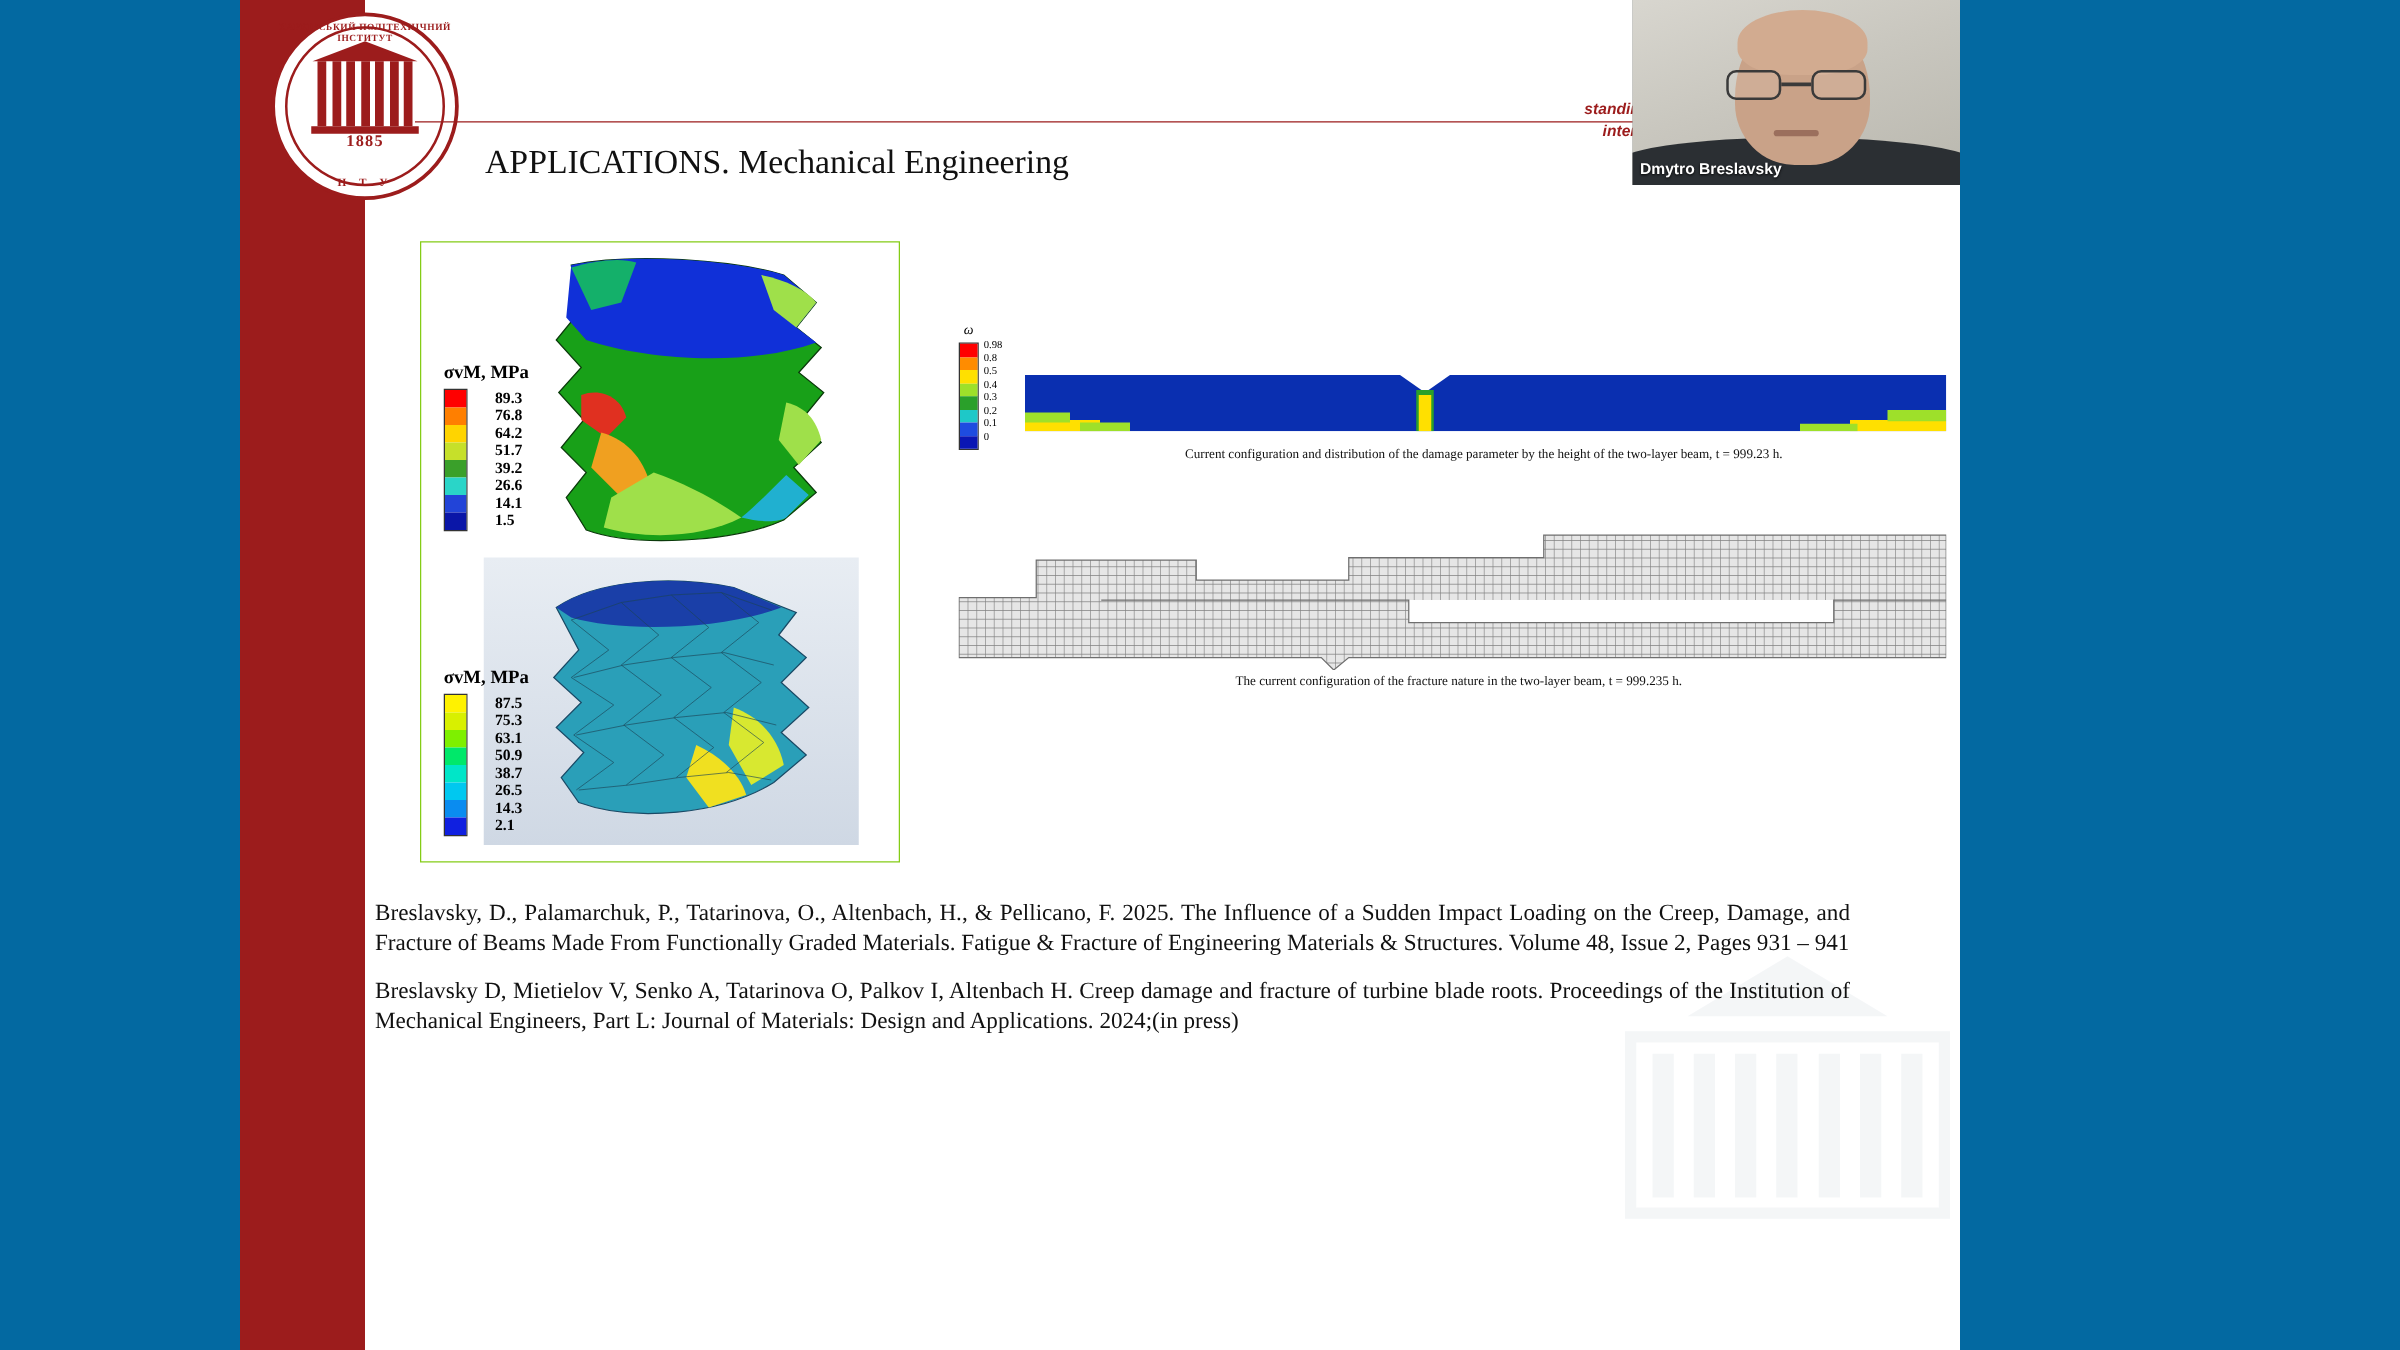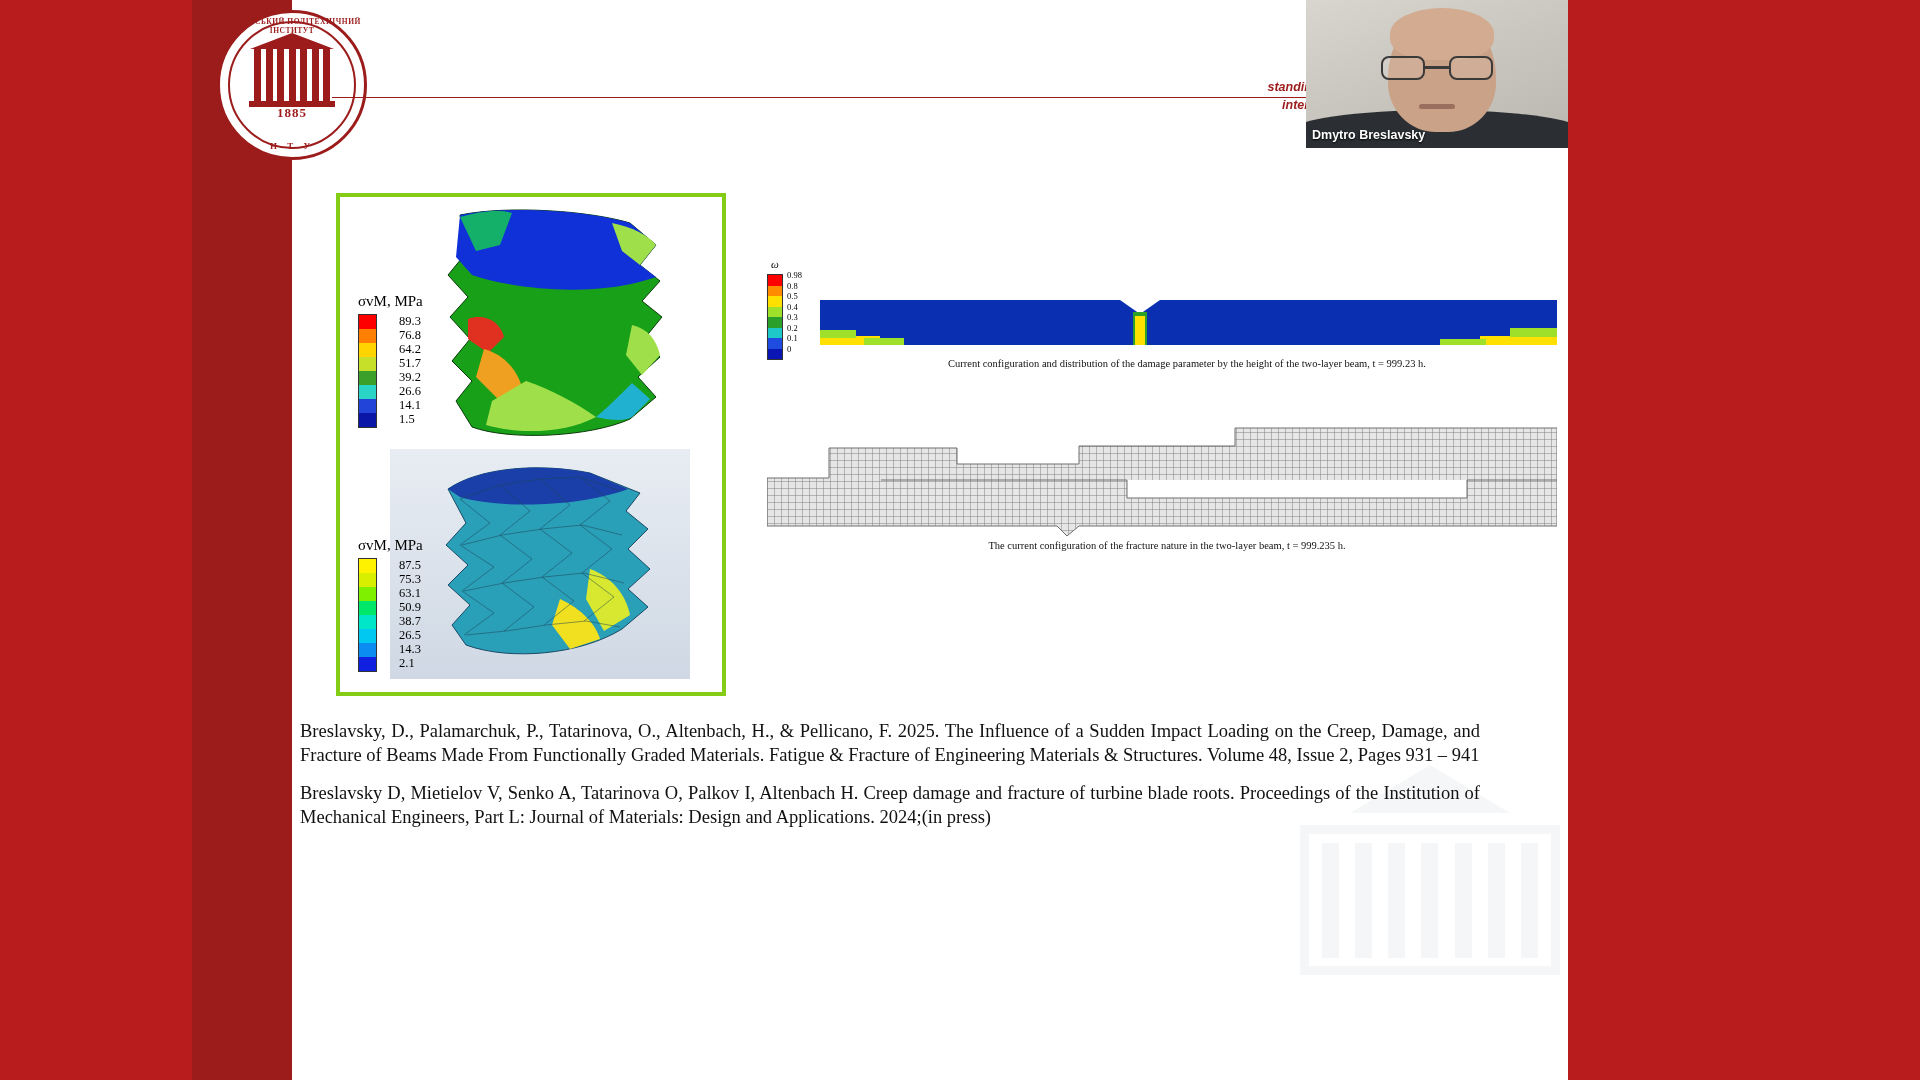--- a/index.html
+++ b/index.html
@@ -1,17 +1,17 @@
 <!DOCTYPE html>
 <html><head>
 <meta charset="utf-8">
 <style>
   html,body{margin:0;padding:0;background:#000;}
   body{width:1920px;height:1080px;overflow:hidden;font-family:"Liberation Serif",serif;}
-  .stage{position:relative;width:1920px;height:1080px;background:#b91c1c;}
+  .stage{position:relative;width:1920px;height:1080px;background:#0369a1;}
 
   
   .slide{position:absolute;left:192px;top:0;width:1376px;height:1080px;background:#ffffff;overflow:hidden;}
   .redbar{position:absolute;left:0;top:0;width:100px;height:1080px;background:#9c1c1c;}
 
   
   .seal{position:absolute;left:25px;top:10px;width:150px;height:150px;border-radius:50%;background:#ffffff;border:3px solid #9c1c1c;box-sizing:border-box;}
   .seal-inner{position:absolute;left:8px;top:8px;right:8px;bottom:8px;border-radius:50%;border:2px solid #9c1c1c;box-sizing:border-box;}
   .seal-build-roof{position:absolute;left:50%;top:20px;transform:translateX(-50%);width:0;height:0;border-left:42px solid transparent;border-right:42px solid transparent;border-bottom:16px solid #9c1c1c;}
   .seal-cols{position:absolute;left:50%;top:36px;transform:translateX(-50%);width:76px;height:52px;display:flex;justify-content:space-between;}
@@ -23,21 +23,21 @@
 
   
   .hdr-title{position:absolute;left:196px;top:24px;font-family:"Liberation Sans",sans-serif;font-size:21px;letter-spacing:.4px;color:#111;}
   .hdr-rule{position:absolute;left:140px;top:97px;width:1040px;height:1px;background:#9c1c1c;}
   .slide-title{position:absolute;left:196px;top:114px;font-size:27px;color:#111;}
   .ikm-t1,.ikm-t2{position:absolute;right:145px;font-family:"Liberation Sans",sans-serif;font-size:12.5px;font-weight:bold;font-style:italic;color:#9c1c1c;text-align:right;width:260px;}
   .ikm-t1{top:80px;}
   .ikm-t2{top:98px;}
 
   
-  .panel-left{position:absolute;left:144px;top:193px;width:382px;height:495px;background:#fff;border:4px solid #84cc16;}
+  .panel-left{position:absolute;left:144px;top:193px;width:382px;height:495px;background:#fff;border:1px solid #84cc16;font-weight:bold;}
   .fig1{position:absolute;left:20px;top:8px;width:340px;height:240px;}
   .fig2{position:absolute;left:50px;top:252px;width:300px;height:230px;background:linear-gradient(180deg,#e8edf3,#cfd8e4);}
 
   .legend{position:absolute;font-family:"Liberation Serif",serif;}
   .legend .ltitle{font-size:15px;margin-bottom:4px;}
   .legend .lbody{display:flex;}
   .legend .swatches{width:17px;border:1px solid #333;}
   .legend .swatches div{height:14px;}
   .legend .vals{margin-left:22px;font-size:12.5px;line-height:14px;}
 
@@ -95,20 +95,21 @@
           <i></i>
           <i></i>
           <i></i>
       </div>
       <div class="seal-base"></div>
       <div class="seal-year">1885</div>
       <div class="seal-bot-text">Н Т У</div>
     </div>
 
     <div class="hdr-rule"></div>
+    <div class="slide-title">APPLICATIONS.  Mechanical Engineering</div>
 
     <div class="ikm-t1">standing on fundamentals</div>
     <div class="ikm-t2">intended to innovations</div>
 
     <div class="panel-left">
 
       <svg class="fig1" viewBox="0 0 340 240" preserveAspectRatio="none">
         <path d="M100 10 C150 0, 230 6, 270 18 L296 40 L280 60 L300 76 L282 96 L302 112 L284 134 L300 152 L278 172 L296 192 L270 214
                  C230 232, 150 236, 112 222 L96 196 L112 176 L92 156 L110 134 L90 112 L108 92 L88 70 L106 48 Z" fill="#18a018" stroke="#0b3a0b" stroke-width="1"></path>
         <path d="M100 10 C150 0, 230 6, 270 18 L296 40 L280 60 L296 72 C240 92, 160 86, 112 70 L96 52 Z" fill="#1030d8"></path>

